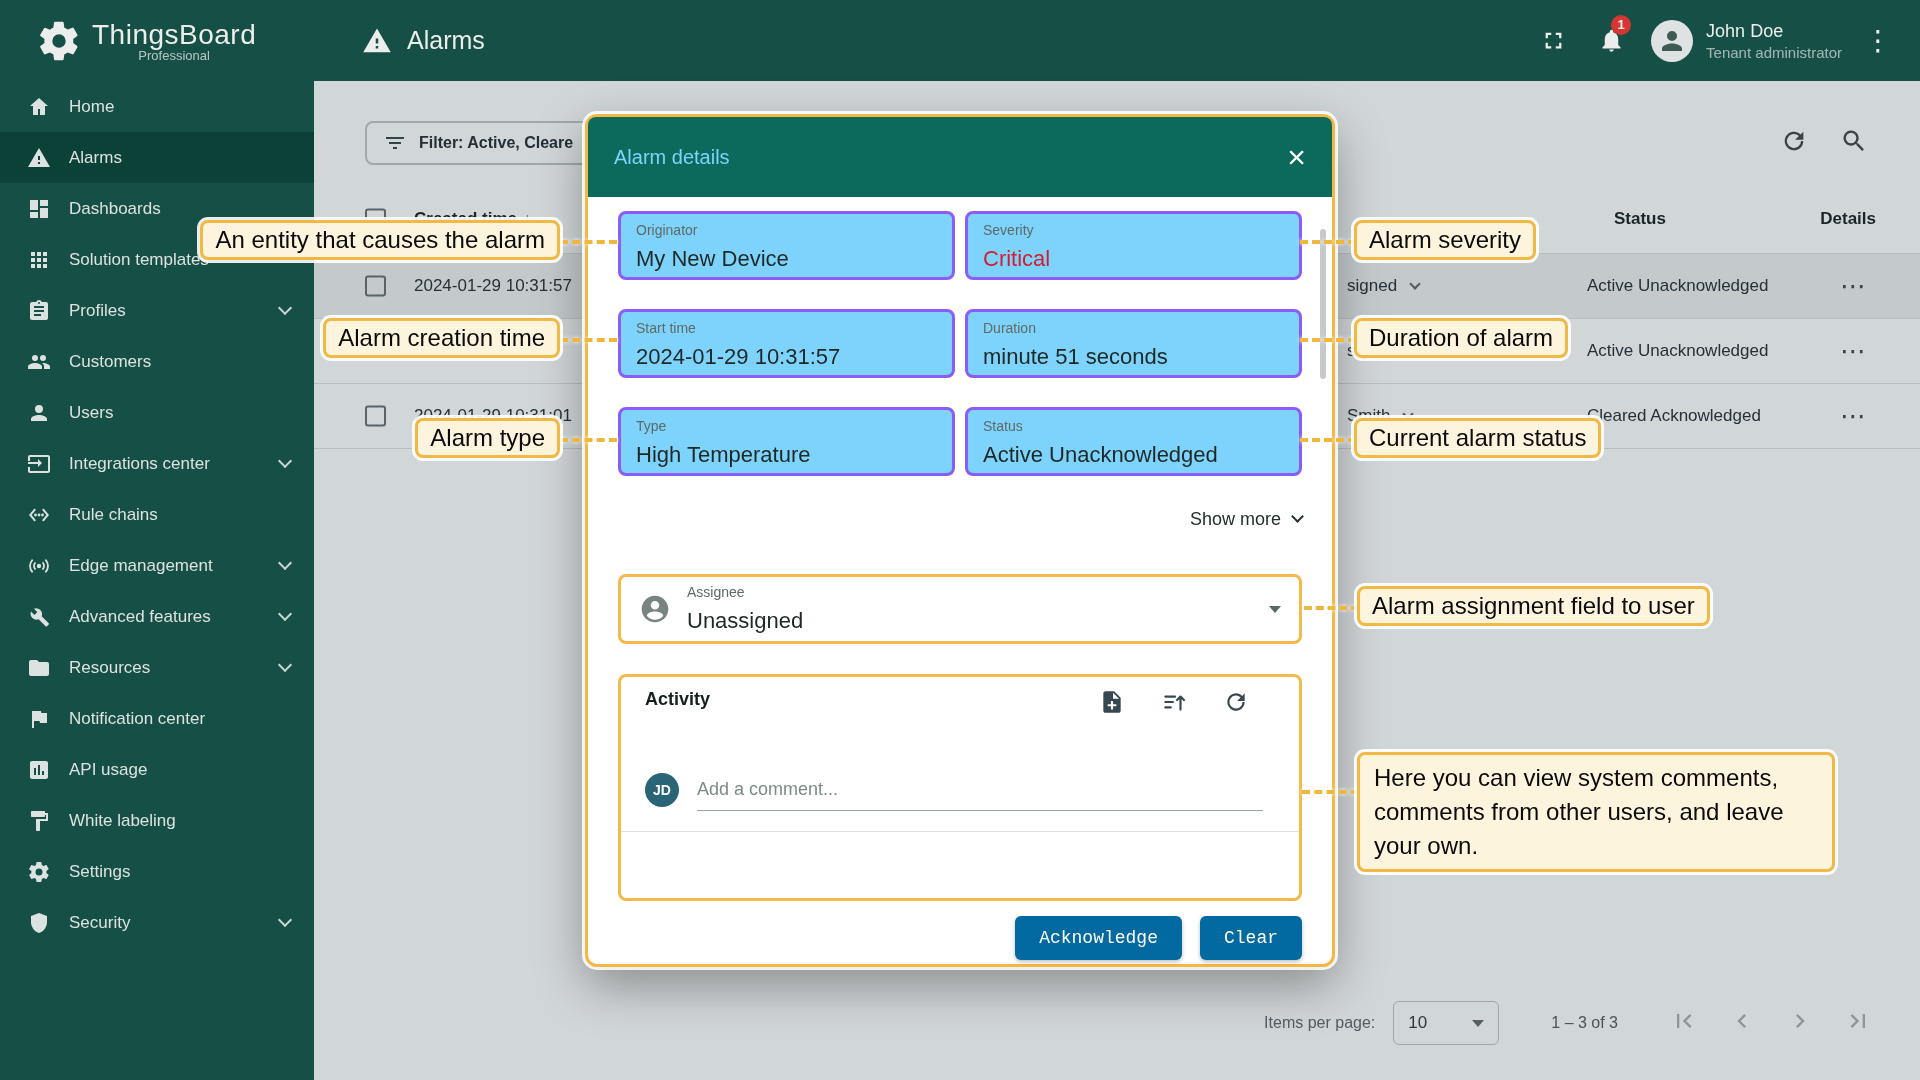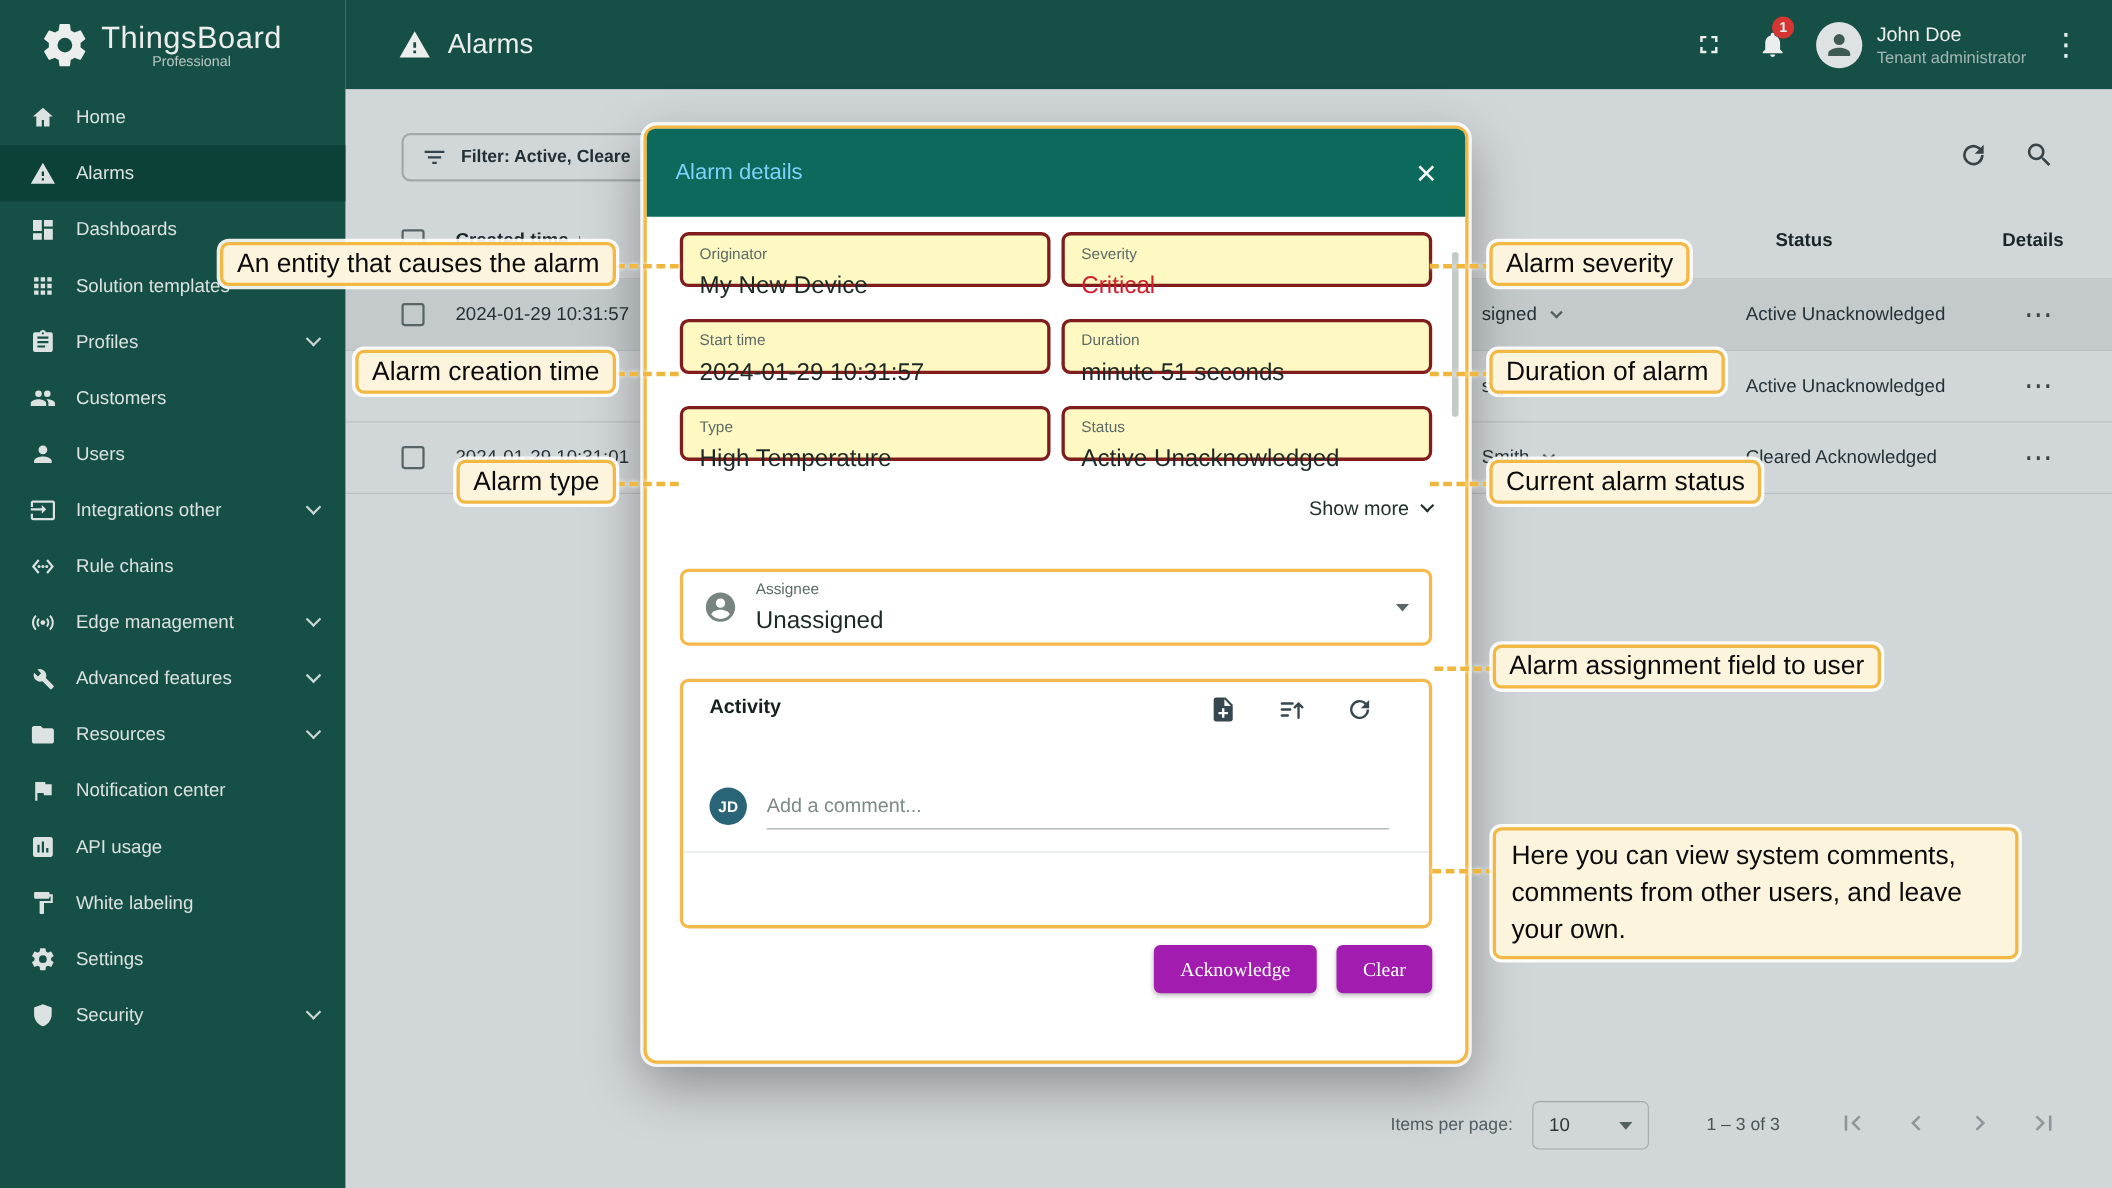--- a/index.html
+++ b/index.html
@@ -72,41 +72,41 @@
   .pager svg{width:28px;height:28px;fill:currentColor}
 
   
   .scrim{position:absolute;inset:0;background:rgba(10,20,25,.08);z-index:5}
   .modal{position:absolute;left:585px;top:114px;width:750px;height:853px;background:#fff;border:3px solid #F2B844;border-radius:12px;z-index:10;box-shadow:0 0 0 3px rgba(255,255,255,.85),0 18px 50px rgba(0,0,0,.35)}
   .modal-head{height:80px;background:#0B6A5B;border-radius:8px 8px 0 0;display:flex;align-items:center;padding:0 26px}
   .modal-title{color:#7dd3fc;font-size:20px}
   .modal-close{margin-left:auto;color:#fff;font-size:32px;line-height:1}
   .modal-body{position:relative;height:773px;padding:14px 30px 0 30px;overflow:hidden}
   .fields-grid{display:grid;grid-template-columns:1fr 1fr;column-gap:10px;row-gap:29px}
-  .field{height:50px;background:#fef9c3;border:3px solid #7f1d1d;border-radius:8px;padding:8px 15px;box-shadow:0 0 0 2px rgba(255,255,255,.8)}
+  .field{height:69px;background:#7dd3fc;border:3px solid #8b5cf6;border-radius:8px;padding:8px 15px;box-shadow:0 0 0 2px rgba(255,255,255,.8)}
   .f-label{font-size:14px;color:#5D6B66}
   .f-value{font-size:22px;color:#1D2926;margin-top:8px;white-space:nowrap}
   .f-value.critical{color:#D01F2F;font-weight:normal}
   .show-more{margin-top:30px;display:flex;justify-content:flex-end;align-items:center;gap:12px;font-size:18px;color:#22302C;height:26px}
   .chev-dark{display:inline-block;width:9px;height:9px;border-right:2px solid #22302C;border-bottom:2px solid #22302C;transform:rotate(45deg);margin-top:-5px}
   .assignee{margin-top:42px;height:70px;border:3px solid #F4B94C;border-radius:8px;display:flex;align-items:center;padding:0 18px;box-shadow:0 0 0 2px rgba(255,255,255,.8)}
   .assignee svg{width:32px;height:32px;fill:#78847F;flex:0 0 auto}
   .as-text{margin-left:16px}
   .activity{margin-top:30px;height:227px;border:3px solid #F4B94C;border-radius:8px;box-shadow:0 0 0 2px rgba(255,255,255,.8);display:flex;flex-direction:column}
   .act-head{height:76px;display:flex;align-items:flex-start;padding:12px 24px}
   .act-title{font-size:18px;font-weight:bold;color:#15211E;flex:1}
   .act-icons{display:flex;gap:36px;margin-right:26px;color:#37474F}
   .act-icons svg{width:26px;height:26px;fill:currentColor}
   .act-icons svg .st{fill:none;stroke:currentColor;stroke-width:2;stroke-linecap:round}
   .comment-row{display:flex;align-items:flex-end;padding:0 24px;height:58px}
   .jd{width:34px;height:34px;border-radius:50%;background:#2A6577;color:#fff;font-size:14px;font-weight:bold;display:flex;align-items:center;justify-content:center;flex:0 0 auto;margin-bottom:4px}
   .comment-input{flex:1;margin-left:18px;margin-right:12px;border-bottom:1px solid #9AA5A1;padding-bottom:10px;color:#7D8A86;font-size:18px}
   .act-divider{border-top:1px solid #DDE3E1;margin-top:20px}
   .modal-buttons{display:flex;justify-content:flex-end;gap:18px;margin-top:15px}
-  .btn{height:44px;border:none;border-radius:6px;background:#a21caf;color:#fff;font-size:18px;font-family:Liberation Serif, serif;padding:0 24px;box-shadow:0 2px 4px rgba(0,0,0,.25)}
+  .btn{height:44px;border:none;border-radius:6px;background:#0369a1;color:#fff;font-size:18px;font-family:Liberation Mono, monospace;padding:0 24px;box-shadow:0 2px 4px rgba(0,0,0,.25)}
   .modal-scroll{position:absolute;right:6px;top:112px;width:6px;height:150px;background:#C3CBC8;border-radius:3px}
 
   
   .anno{position:absolute;z-index:20;background:#FDF4DE;border:3px solid #F2B844;border-radius:8px;padding:3px 12px;font-size:24px;color:#0B0B0B;white-space:nowrap;box-shadow:0 0 0 3px rgba(255,255,255,.9)}
   .anno.wrap{white-space:normal;width:478px;line-height:34px;padding:6px 14px}
   .conn{position:absolute;height:0;border-top:4px dashed #EFB73E;z-index:19;filter:drop-shadow(0 0 2px rgba(255,255,255,.9))}
 </style>
 </head>
 <body>
 
@@ -182,21 +182,21 @@
             </svg>
           </span>
         <span class="nav-label" data-interactable="false">Users</span>
       </div>
       <div class="nav-item" data-interactable="true">
         <span class="nav-ic" data-interactable="false">
             <svg viewBox="0 0 24 24">
               <path d="M21 3H3c-1.1 0-2 .9-2 2v4h2V5h18v14H3v-4H1v4c0 1.1.9 2 2 2h18c1.1 0 2-.9 2-2V5c0-1.1-.9-2-2-2zm-10 12l4-4-4-4v3H1v2h10v3z"></path>
             </svg>
           </span>
-        <span class="nav-label" data-interactable="false">Integrations other</span>
+        <span class="nav-label" data-interactable="false">Integrations center</span>
         <span class="chev" data-interactable="false"></span>
       </div>
       <div class="nav-item" data-interactable="true">
         <span class="nav-ic" data-interactable="false">
             <svg viewBox="0 0 24 24">
               <path d="M22 12l-5.41 6.52-1.54-1.28L19.41 12l-4.36-5.24 1.54-1.28L22 12zM7.41 5.48L2 12l5.41 6.52 1.54-1.28L4.59 12l4.36-5.24-1.54-1.28z"></path>
               <circle cx="8.5" cy="12" r="1.4"></circle>
               <circle cx="12" cy="12" r="1.4"></circle>
               <circle cx="15.5" cy="12" r="1.4"></circle>
             </svg>

